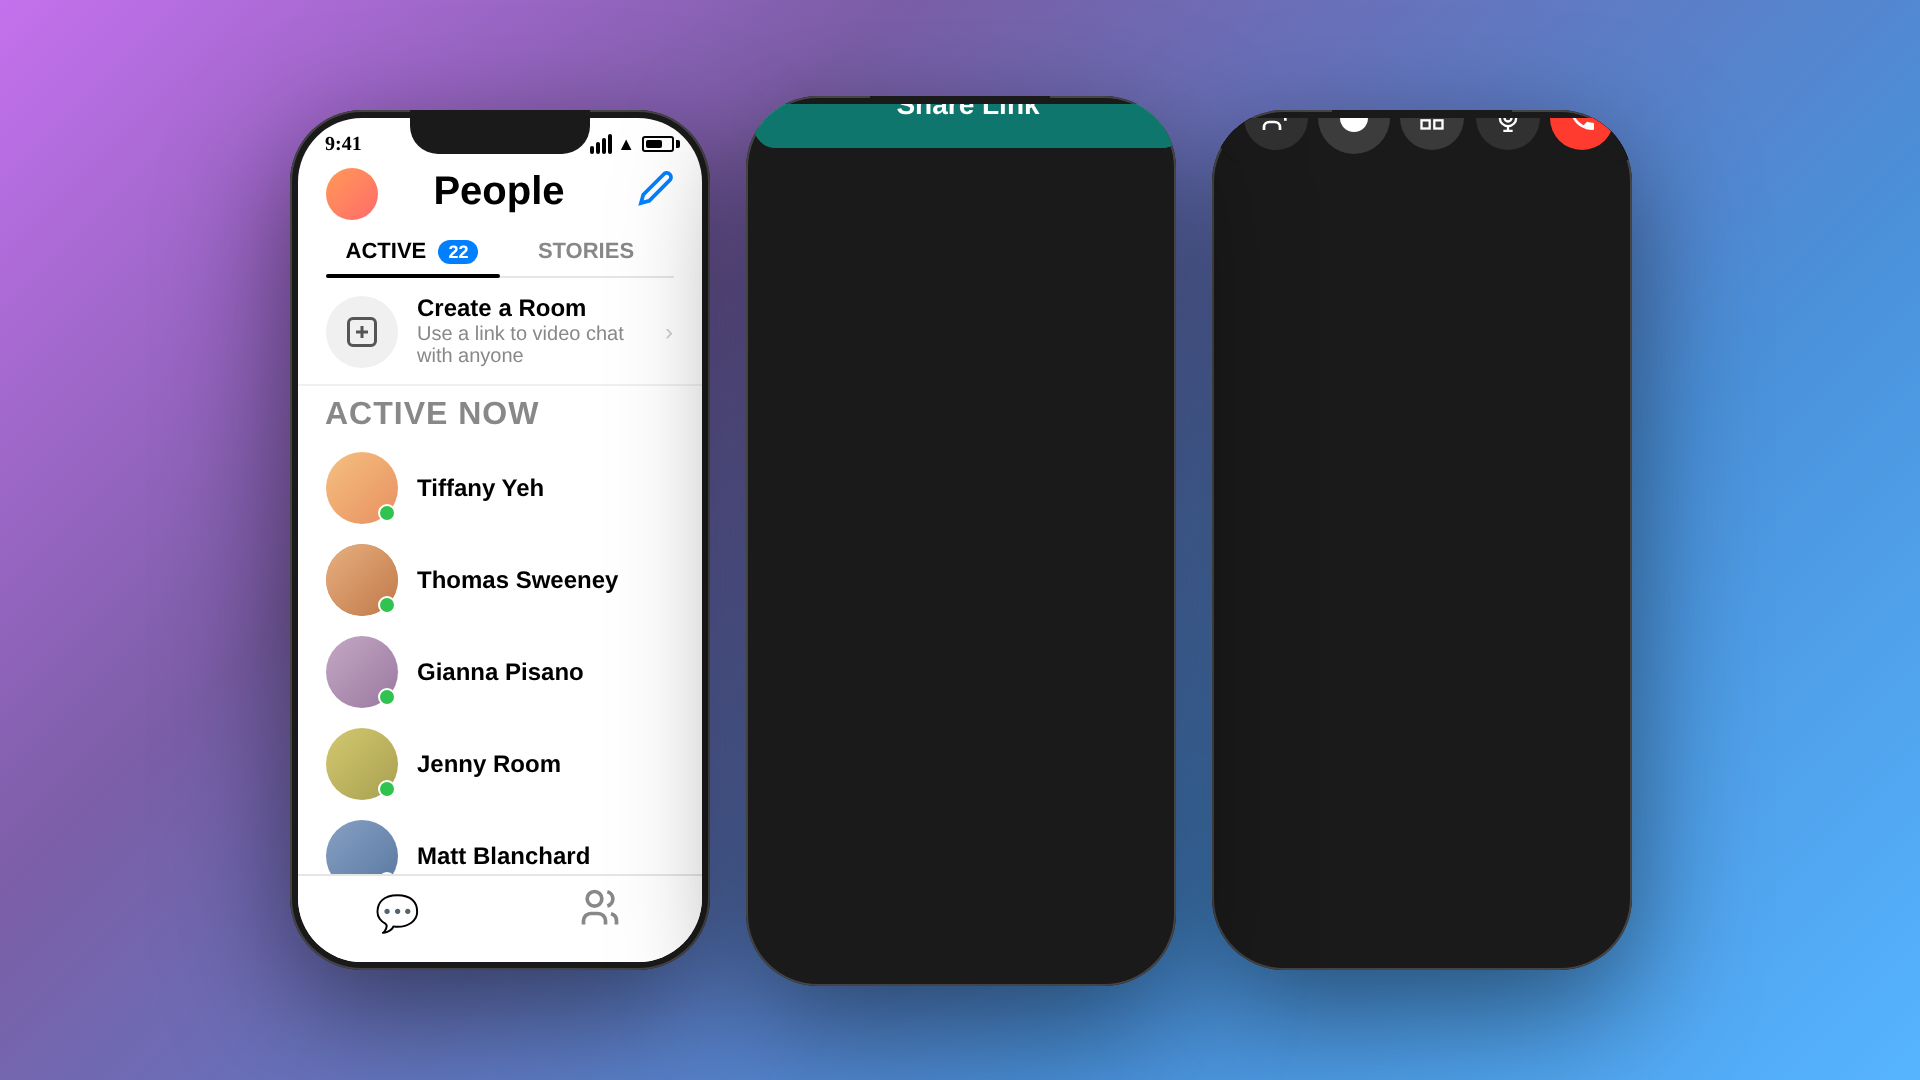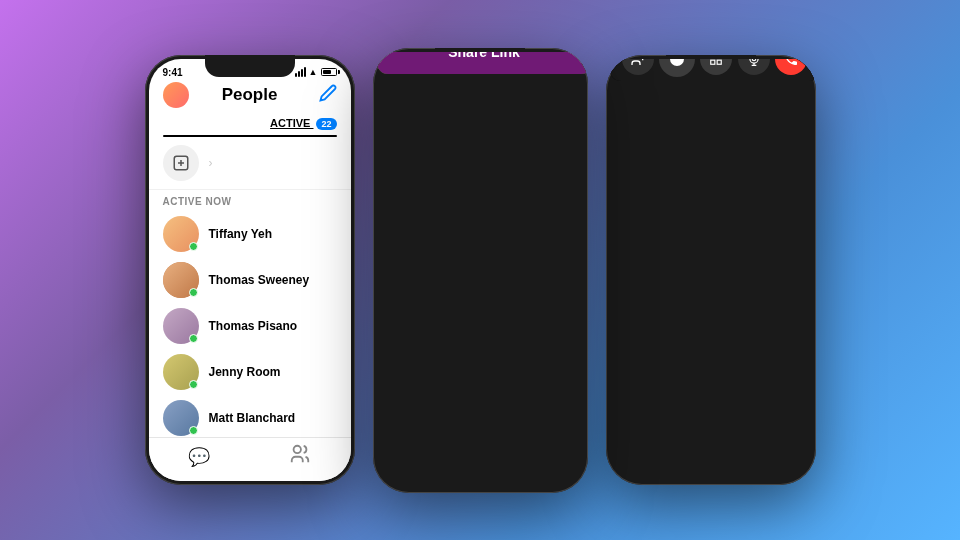--- a/index.html
+++ b/index.html
@@ -80,20 +80,21 @@
       justify-content: space-between;
       align-items: center;
       padding: 6px 14px 2px;
       font-size: 9px;
       font-weight: 600;
       color: #000;
       background: transparent;
       position: relative;
       z-index: 5;
       height: 22px;
+      font-family: Liberation Serif, serif;
     }
 
     .status-bar.white { color: #fff; }
 
     .status-time { font-size: 10px; font-weight: 700; }
     .status-icons { display: flex; gap: 3px; align-items: center; }
     .signal-bar { display: flex; gap: 1px; align-items: flex-end; }
     .signal-bar span {
       background: currentColor;
       width: 2px;
@@ -144,45 +145,44 @@
       position: absolute;
       left: 14px;
       width: 26px;
       height: 26px;
       border-radius: 50%;
       background: linear-gradient(135deg, #ff9a56, #ff6b6b);
       overflow: hidden;
     }
 
     .left-header-title {
-      font-size: 17px;
+      font-size: 20px;
       font-weight: 700;
       color: #000;
     }
 
     .left-header-icon {
       position: absolute;
       right: 14px;
     }
 
     .tabs-bar {
       display: flex;
       border-bottom: 1px solid #e5e5e5;
       margin: 0 14px;
     }
 
     .tab {
       flex: 1;
-      text-align: right;
+      text-align: center;
       padding: 6px 0;
       font-size: 11px;
       font-weight: 600;
       color: #888;
       position: relative;
-      text-decoration: underline;
     }
 
     .tab.active {
       color: #000;
     }
 
     .tab.active::after {
       content: '';
       position: absolute;
       bottom: -1px;
@@ -226,21 +226,21 @@
 
     .room-text { flex: 1; }
     .room-title { font-size: 12px; font-weight: 700; color: #000; }
     .room-subtitle { font-size: 10px; color: #888; margin-top: 1px; }
 
     .chevron-right { font-size: 12px; color: #ccc; }
 
     
     .section-label {
       padding: 6px 14px 4px;
-      font-size: 10px;
+      font-size: 16px;
       font-weight: 700;
       color: #888;
       letter-spacing: 0.5px;
     }
 
     
     .contact-item {
       display: flex;
       align-items: center;
       padding: 5px 14px;
@@ -312,21 +312,21 @@
     
     .center-bottom {
       position: absolute;
       bottom: 0;
       left: 0;
       right: 0;
       z-index: 10;
     }
 
     .share-link-btn {
-      background: #701a75;
+      background: #0f766e;
       color: #fff;
       font-size: 14px;
       font-weight: 700;
       text-align: center;
       padding: 14px;
       border-radius: 0;
       margin-bottom: 0;
     }
 
     
@@ -413,30 +413,37 @@
             <path d="M17 3a2.85 2.83 0 1 1 4 4L7.5 20.5 2 22l1.5-5.5Z"></path>
           </svg>
         </div>
       </div>
 
       <div class="tabs-bar">
         <div class="tab active">
           <span>ACTIVE </span>
           <span class="tab-badge">22</span>
         </div>
+        <div class="tab">
+          <span>STORIES</span>
+        </div>
       </div>
 
       <div class="create-room">
         <div class="room-icon">
           <svg width="18" height="18" viewBox="0 0 24 24" fill="none" stroke="#555" stroke-width="2">
             <rect x="3" y="3" width="18" height="18" rx="3"></rect>
             <line x1="12" y1="8" x2="12" y2="16"></line>
               <line x1="8" y1="12" x2="16" y2="12"></line>
           </svg>
         </div>
+        <div class="room-text">
+          <div class="room-title">Create a Room</div>
+          <div class="room-subtitle">Use a link to video chat with anyone</div>
+        </div>
         <span class="chevron-right">›</span>
       </div>
 
       <div class="section-label">ACTIVE NOW</div>
 
       <div class="contact-item">
         <div class="avatar-wrap">
           <div class="avatar" style="background: linear-gradient(135deg, #f5c080, #e89060);"></div>
           <div class="online-dot"></div>
         </div>
@@ -451,21 +458,21 @@
           <div class="online-dot"></div>
         </div>
         <span class="contact-name">Thomas Sweeney</span>
       </div>
 
       <div class="contact-item">
         <div class="avatar-wrap">
           <div class="avatar" style="background: linear-gradient(135deg, #c4a8c4, #9a78a0);"></div>
           <div class="online-dot"></div>
         </div>
-        <span class="contact-name">Thomas Pisano</span>
+        <span class="contact-name">Gianna Pisano</span>
       </div>
 
 
       <div class="contact-item">
         <div class="avatar-wrap">
           <div class="avatar" style="background: linear-gradient(135deg, #d4c870, #a8a050);"></div>
           <div class="online-dot"></div>
         </div>
         <span class="contact-name">Jenny Room</span>
       </div>

